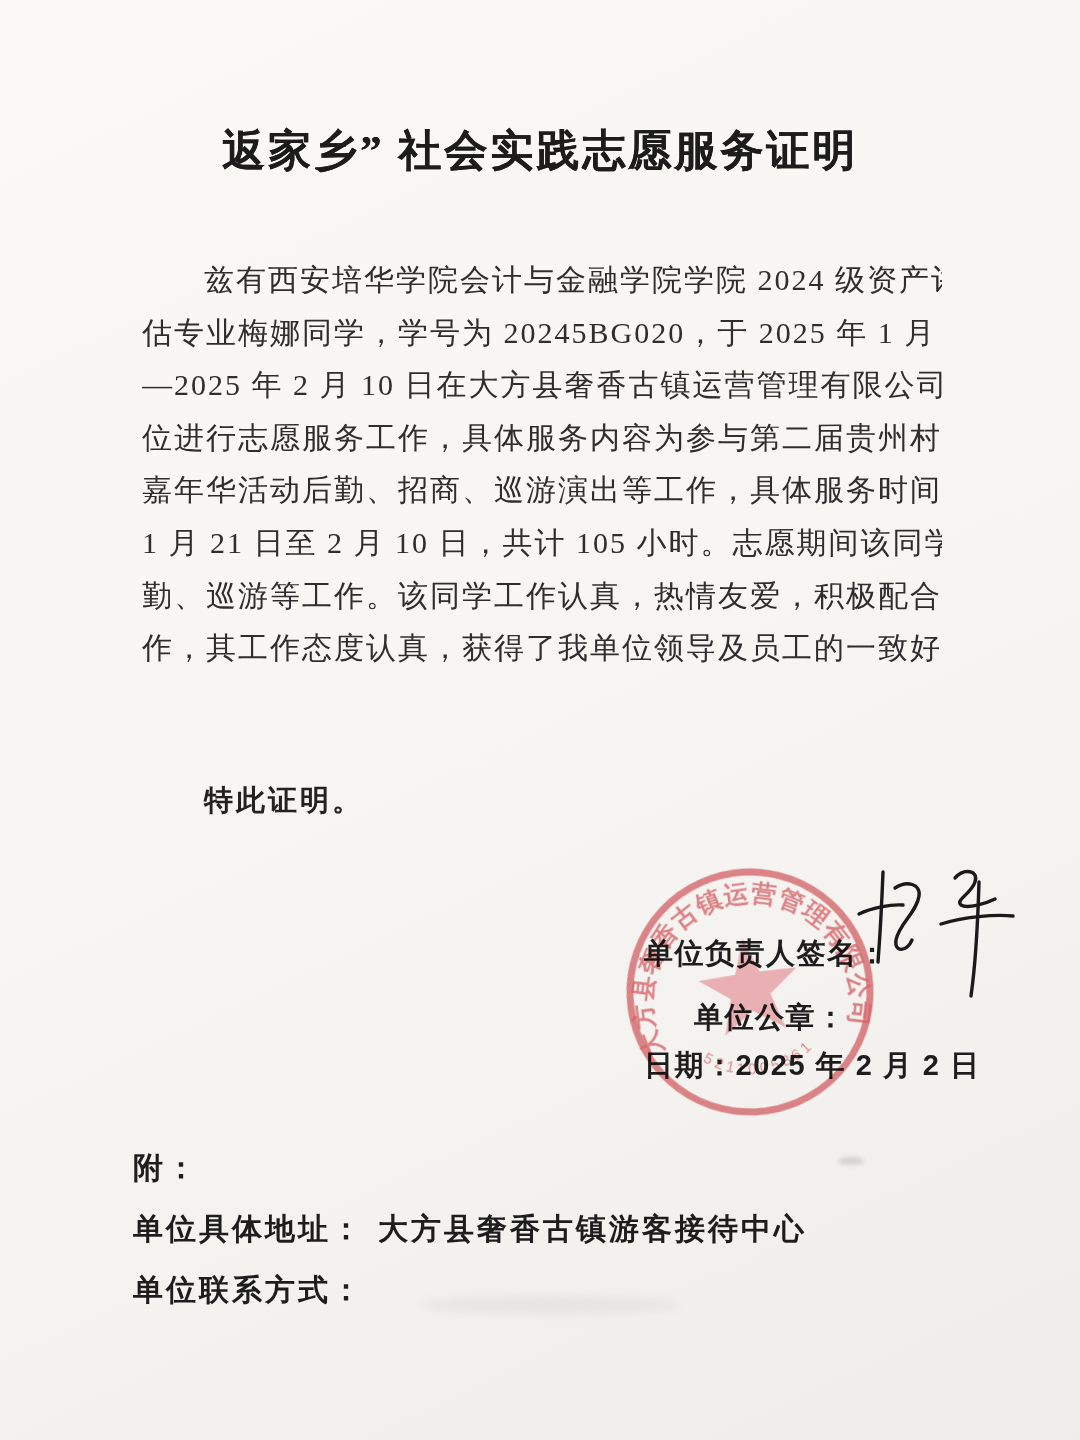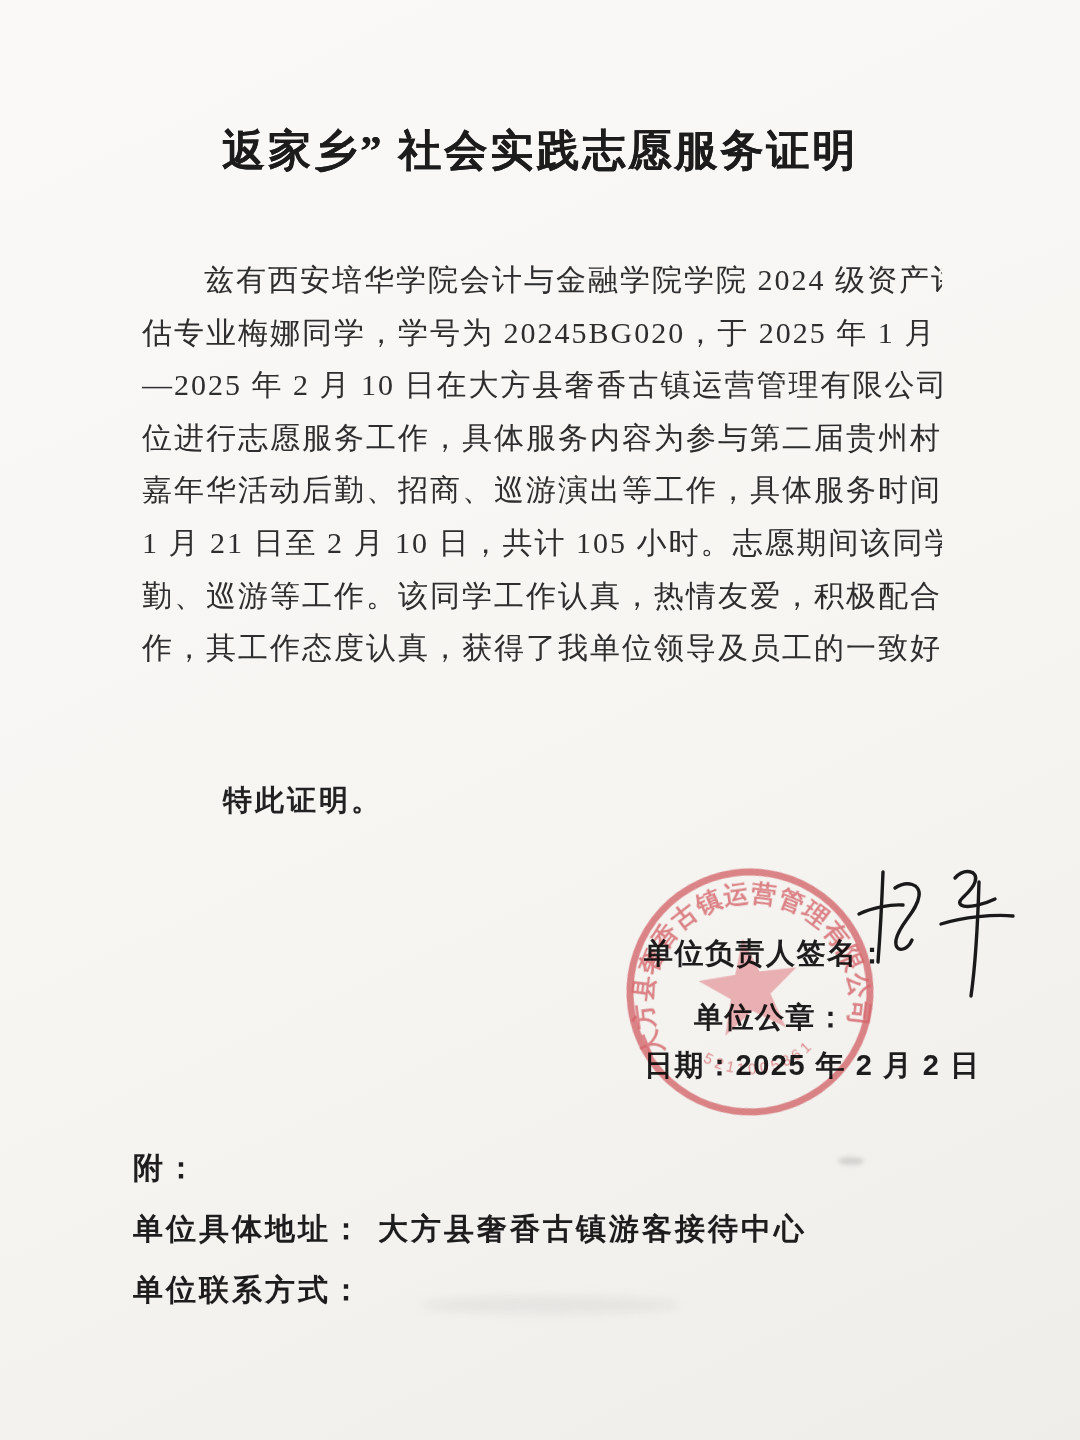--- a/index.html
+++ b/index.html
@@ -47,21 +47,20 @@
   .body-line.indent { padding-left: 62px; }
   .closing {
     position: absolute;
     top: 781px;
     left: 204px;
     font-family: "Liberation Sans", sans-serif;
     font-weight: 700;
     font-size: 29px;
     letter-spacing: 3px;
     color: #222;
-    margin-left: 19px;
   }
   .sig-label {
     position: absolute;
     font-family: "Liberation Sans", sans-serif;
     font-weight: 700;
     font-size: 29px;
     letter-spacing: 1.5px;
     color: #1d1d1d;
     z-index: 3;
     margin-left: 22px;

